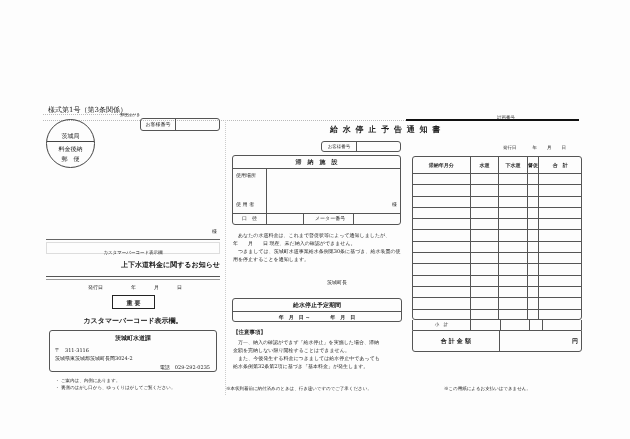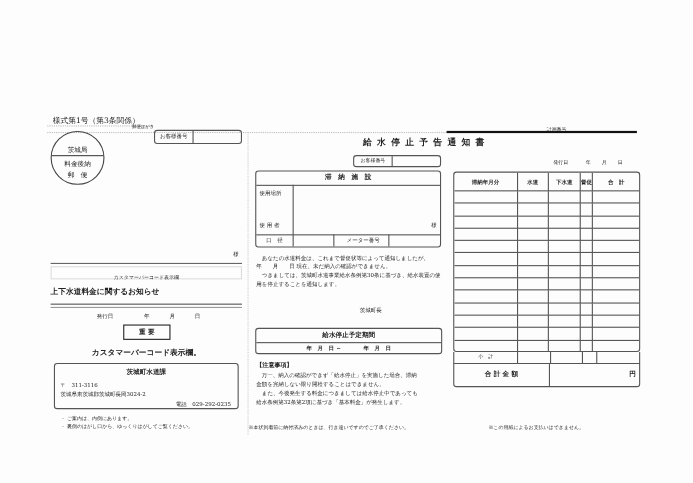--- a/index.html
+++ b/index.html
@@ -38,21 +38,21 @@
     <div style="position:absolute;top:21px;left:0;width:100%;border-top:1px solid #444;"></div>
     <div class="t" style="position:absolute;top:25px;width:100%;text-align:center;font-size:6px;">料金後納</div>
     <div class="t" style="position:absolute;top:35px;width:100%;text-align:center;font-size:6px;">郵　便</div>
   </div>
 
   <div class="abs t" style="left:212px;top:180px;">様</div>
   <div class="abs ruled" style="left:46px;top:191px;width:174px;"></div>
   <div class="abs" style="left:46px;top:194px;width:174px;height:12px;border:1px solid #ddd;box-sizing:border-box;text-align:center;line-height:11px;">
     <span class="t sans" style="font-size:4.5px;">カスタマーバーコード表示欄</span>
   </div>
-  <div class="abs sans bold" style="left:46px;top:212px;width:174px;text-align:left;font-size:7px;">上下水道料金に関するお知らせ</div>
+  <div class="abs sans bold" style="left:46px;top:212px;width:174px;text-align:right;font-size:7px;">上下水道料金に関するお知らせ</div>
   <div class="abs" style="left:46px;top:228px;width:174px;height:2px;border-top:1px solid #555;border-bottom:1px solid #999;"></div>
   <div class="abs t" style="left:88px;top:236px;display:flex;gap:18px;">
     <span>発行日</span>
       <span style="margin-left:10px">年</span>
       <span>月</span>
       <span>日</span>
   </div>
   <div class="abs sans bold" style="left:112px;top:247px;width:43px;height:14px;border:1px solid #222;box-sizing:border-box;text-align:center;line-height:13px;font-size:6px;">重 要</div>
   <div class="abs sans bold" style="left:46px;top:268px;width:174px;text-align:center;font-size:7px;">カスタマーバーコード表示欄。</div>
   <div class="abs rbox" style="left:49px;top:282px;width:168px;height:42px;">

